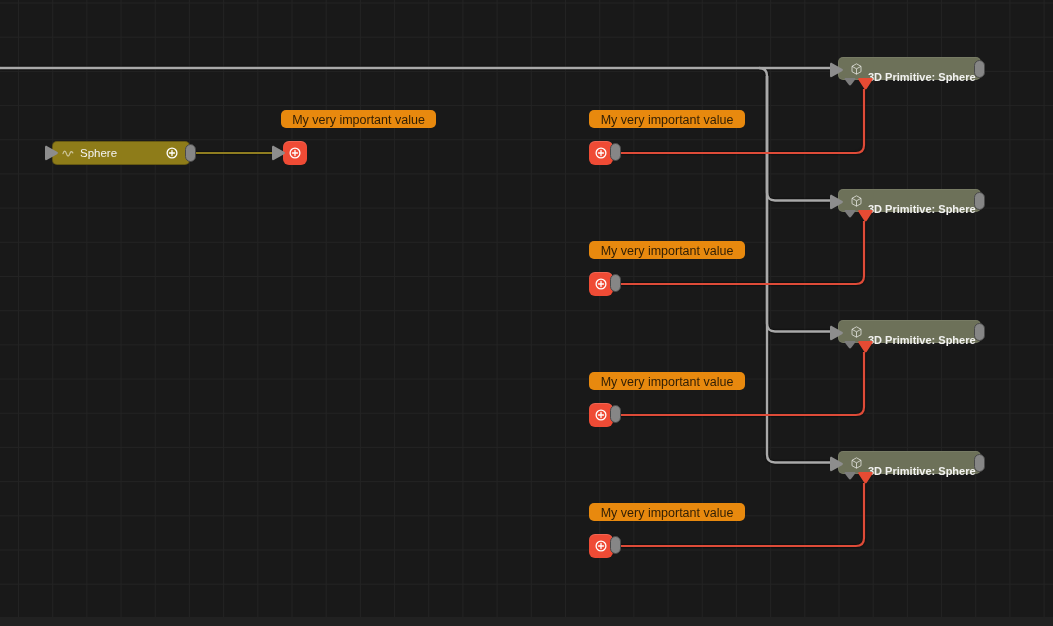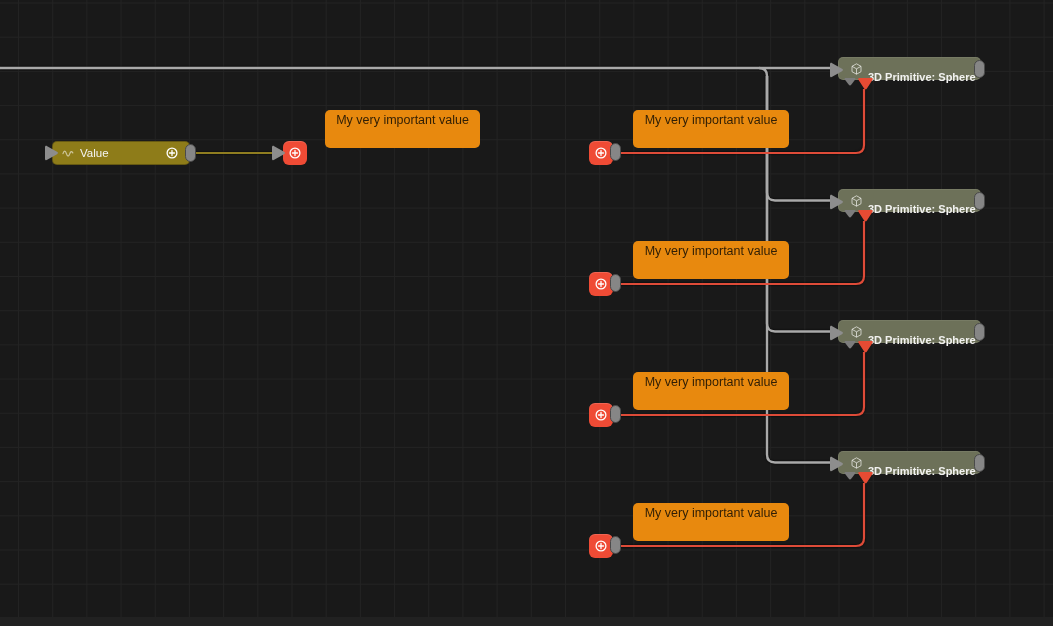--- a/index.html
+++ b/index.html
@@ -23,22 +23,22 @@
 
   .node{position:absolute;display:flex;align-items:center;box-sizing:border-box;}
 
   
   .value-node{left:52px;top:141px;width:138px;height:24px;background:#8e7c19;
     border:1px solid rgba(0,0,0,.28);border-radius:5px;padding-left:9px;}
   .value-node .ntitle{color:#f4f4f2;font-size:11.5px;font-weight:500;margin-left:5px;}
   .plus-right{margin-left:auto;margin-right:11px;flex:0 0 auto;}
 
   
-  .tag{position:absolute;height:38px;line-height:21px;width:156px;text-align:center;
-    background:#e8890e;color:#2f1e05;border-radius:5px;font-size:12.5px;font-weight:500;margin-left:44px;}
+  .tag{position:absolute;height:18px;line-height:21px;width:156px;text-align:center;
+    background:#e8890e;color:#2f1e05;border-radius:5px;font-size:12.5px;font-weight:500;}
 
   
   .portal{width:24px;height:24px;background:#ef4b35;border-radius:6px;
     justify-content:center;box-shadow:inset 0 1px 0 rgba(255,255,255,.15);}
   .portal-in{left:283px;top:141px;}
   .p-out-1{left:589px;top:141px;} .p-out-2{left:589px;top:272px;}
   .p-out-3{left:589px;top:403px;} .p-out-4{left:589px;top:534px;}
 
   
   .sphere{left:838px;width:143px;height:23px;background:#6d7159;
@@ -80,21 +80,21 @@
     <path class="w-red" d="M617,546 L856,546 Q864,546 864,538 L864,483"></path>
   </svg>
 
   <div class="node value-node">
     <svg class="arrow-in" width="15" height="16" viewBox="0 0 15 16">
       <path d="M3.2,1.2 C2,0.4 1,0.9 1,2.3 L1,13.7 C1,15.1 2,15.6 3.2,14.8 L13,9.2 C14.3,8.4 14.3,7.6 13,6.8 Z" fill="#8d8d8d"></path>
     </svg>
     <svg width="13" height="9" viewBox="0 0 13 9">
       <path d="M1,4.6 C2,1.4 3.4,1.4 4.4,4.6 C5.4,7.8 6.8,7.8 7.8,4.6 C8.5,2.4 9.7,2.1 10.8,3.9" stroke="rgba(255,255,255,.55)" stroke-width="1.3" fill="none" stroke-linecap="round"></path>
     </svg>
-    <span class="ntitle">Value</span>
+    <span class="ntitle">Sphere</span>
     <svg class="plus-right" width="12" height="12" viewBox="0 0 12 12">
       <circle cx="6" cy="6" r="4.9" fill="none" stroke="#ffffff" stroke-width="1.3"></circle>
       <path d="M6,3.5 L6,8.5 M3.5,6 L8.5,6" stroke="#ffffff" stroke-width="1.3" stroke-linecap="round"></path>
     </svg>
     <div class="pill"></div>
   </div>
 
   <div class="tag" style="left:281px;top:110px;width:155px;">My very important value</div>
   <div class="node portal portal-in">
     <svg class="arrow-in" width="15" height="16" viewBox="0 0 15 16">

